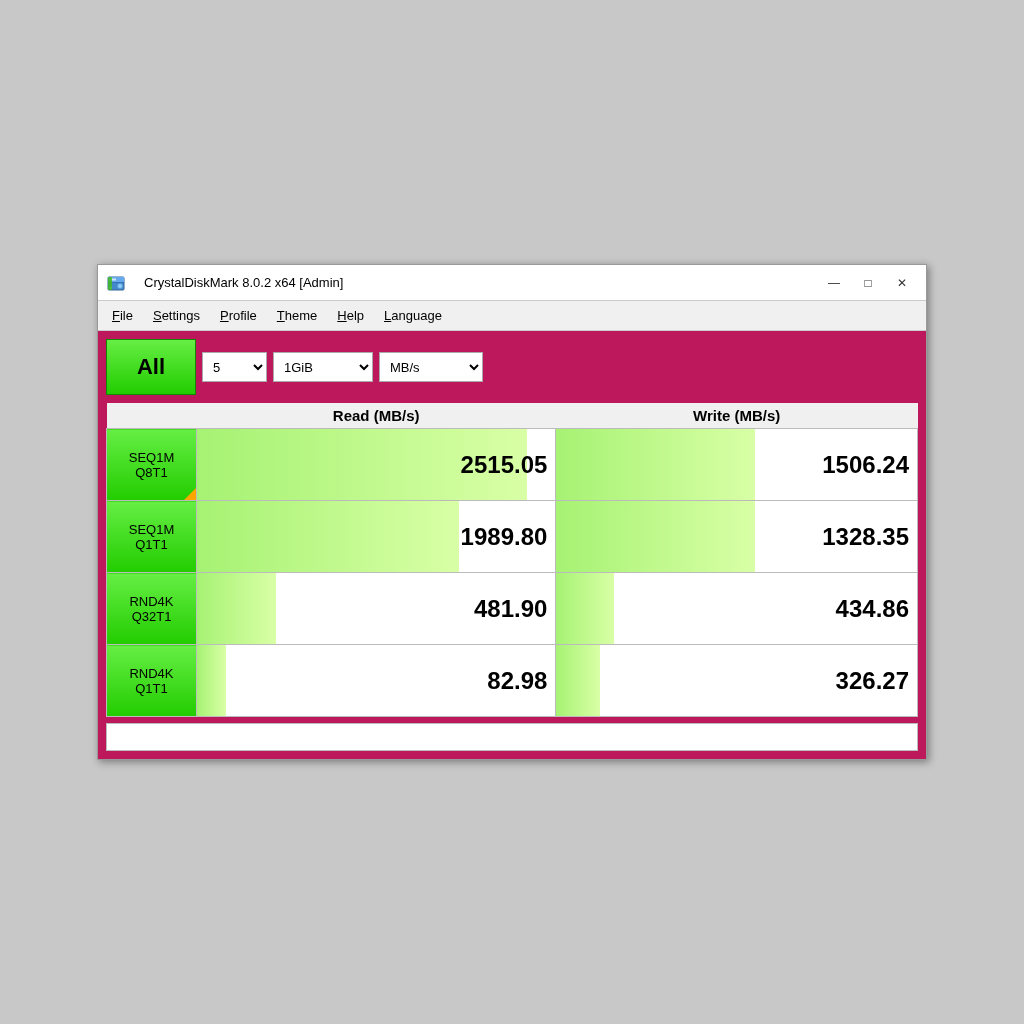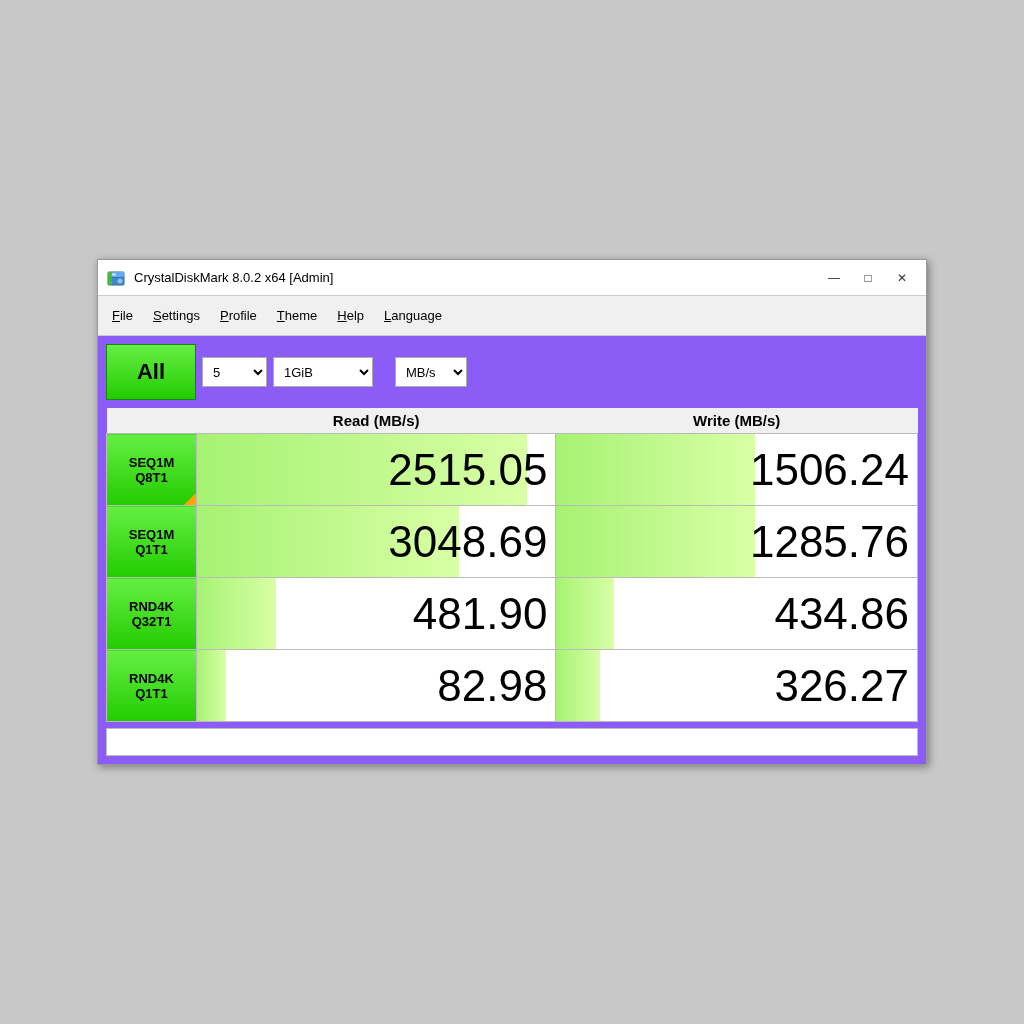--- a/index.html
+++ b/index.html
@@ -38,20 +38,21 @@
     .app-icon {
       width: 20px;
       height: 20px;
       display: flex;
       align-items: center;
       justify-content: center;
     }
     .title-text {
       font-size: 13px;
       color: #000;
+      margin-left: 10px;
     }
     .title-bar-buttons {
       display: flex;
       gap: 2px;
     }
     .title-btn {
       width: 32px;
       height: 24px;
       display: flex;
       align-items: center;
@@ -63,35 +64,35 @@
       color: #333;
     }
 
     
     .menu-bar {
       background: #f0f0f0;
       display: flex;
       gap: 0px;
       padding: 2px 4px;
       border-bottom: 1px solid #ccc;
-      height: 40px;
+      height: 30px;
       align-items: center;
     }
     .menu-item {
       padding: 4px 10px;
       font-size: 13px;
       cursor: pointer;
       color: #000;
     }
     .menu-item span { text-decoration: underline; }
 
     
     .main-content {
       padding: 8px;
-      background: #8b5cf6;
+      background: #be185d;
     }
 
     
     .controls-row {
       display: flex;
       align-items: center;
       gap: 6px;
       margin-bottom: 8px;
     }
     .btn-all {
@@ -112,21 +113,21 @@
       background: white;
       padding: 4px 6px;
       font-size: 13px;
       height: 30px;
       cursor: pointer;
       appearance: auto;
     }
     .select-num { width: 65px; }
     .select-size { width: 100px; }
     .select-drive { width: 230px; }
-    .select-unit { width: 72px; margin-left: 16px; }
+    .select-unit { width: 104px; }
 
     
     .results-table {
       width: 100%;
       border-collapse: collapse;
     }
     .results-table th {
       font-size: 15px;
       font-weight: bold;
       padding: 4px 0;
@@ -134,21 +135,21 @@
     }
     .results-table td {
       border: 1px solid #bbb;
       padding: 0;
     }
     .label-cell {
       background: linear-gradient(to bottom, #66ee44, #22cc00);
       width: 90px;
       text-align: center;
       font-size: 13px;
-      font-weight: bold;
+      font-weight: normal;
       color: #000;
       padding: 8px 4px;
       border: 1px solid #118800;
       position: relative;
     }
     .label-cell .orange-corner {
       position: absolute;
       bottom: 0;
       right: 0;
       width: 12px;
@@ -168,22 +169,22 @@
       top: 0;
       height: 100%;
       background: linear-gradient(to right, #88ee44, #ccff88);
       opacity: 0.75;
     }
     .value-text {
       position: absolute;
       right: 8px;
       top: 50%;
       transform: translateY(-50%);
-      font-size: 44px;
-      font-weight: 400;
+      font-size: 24px;
+      font-weight: 700;
       color: #000;
       font-family: Arial Black, Arial, sans-serif;
       z-index: 1;
     }
     .header-row th {
       background: #f0f0f0;
     }
     .status-bar {
       border: 1px solid #bbb;
       height: 28px;
@@ -272,25 +273,25 @@
     </td>
             <td class="value-cell">
       <div class="value-bar" style="width:55%;"></div>
       <span class="value-text">1506.24</span>
     </td>
           </tr>
           <tr>
             <td class="label-cell"><span>SEQ1M<br>Q1T1</span></td>
             <td class="value-cell">
       <div class="value-bar" style="width:73%;"></div>
-      <span class="value-text">3048.69</span>
+      <span class="value-text">1989.80</span>
     </td>
             <td class="value-cell">
       <div class="value-bar" style="width:55%;"></div>
-      <span class="value-text">1285.76</span>
+      <span class="value-text">1328.35</span>
     </td>
           </tr>
           <tr>
             <td class="label-cell"><span>RND4K<br>Q32T1</span></td>
             <td class="value-cell">
       <div class="value-bar" style="width:22%;"></div>
       <span class="value-text">481.90</span>
     </td>
             <td class="value-cell">
       <div class="value-bar" style="width:16%;"></div>

